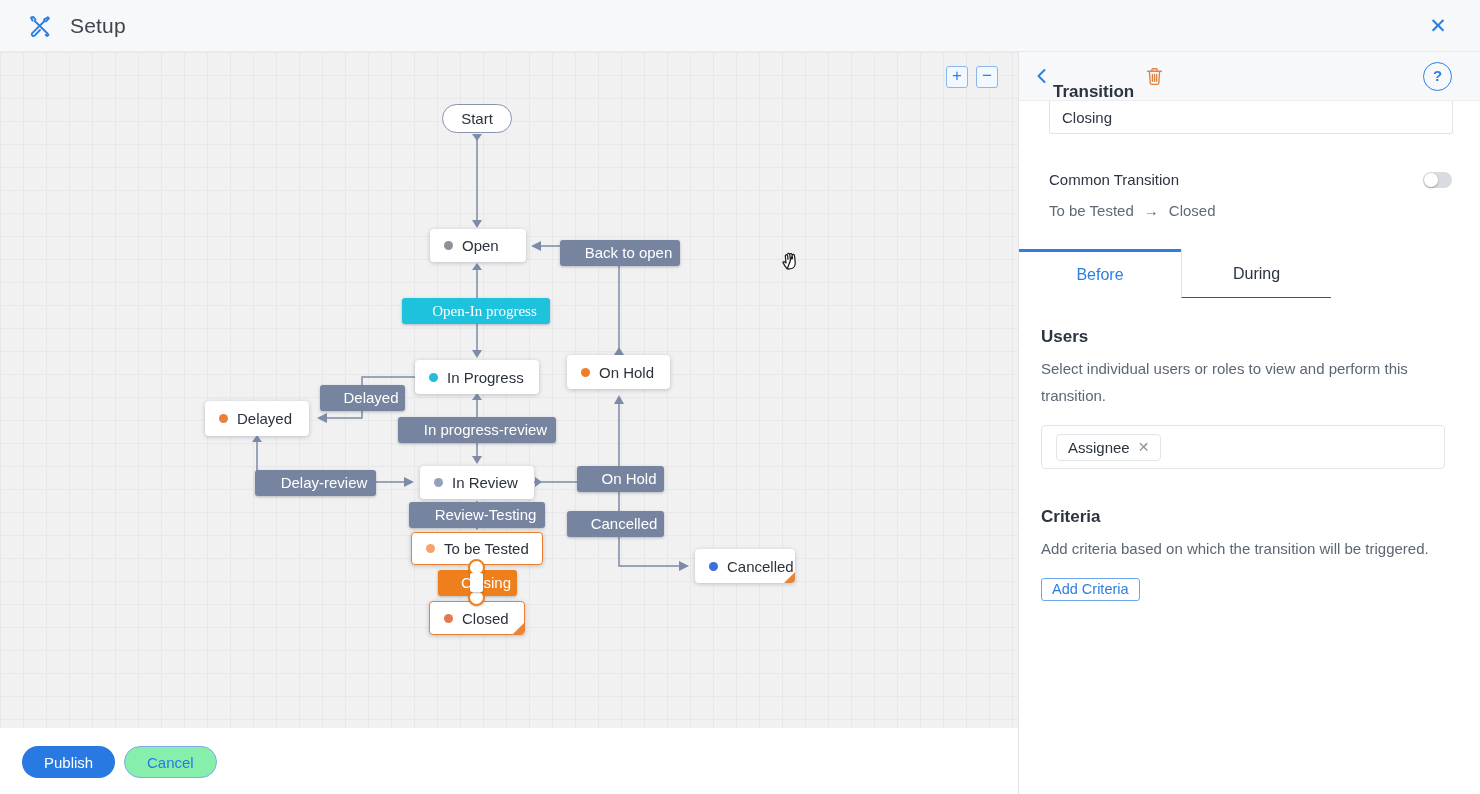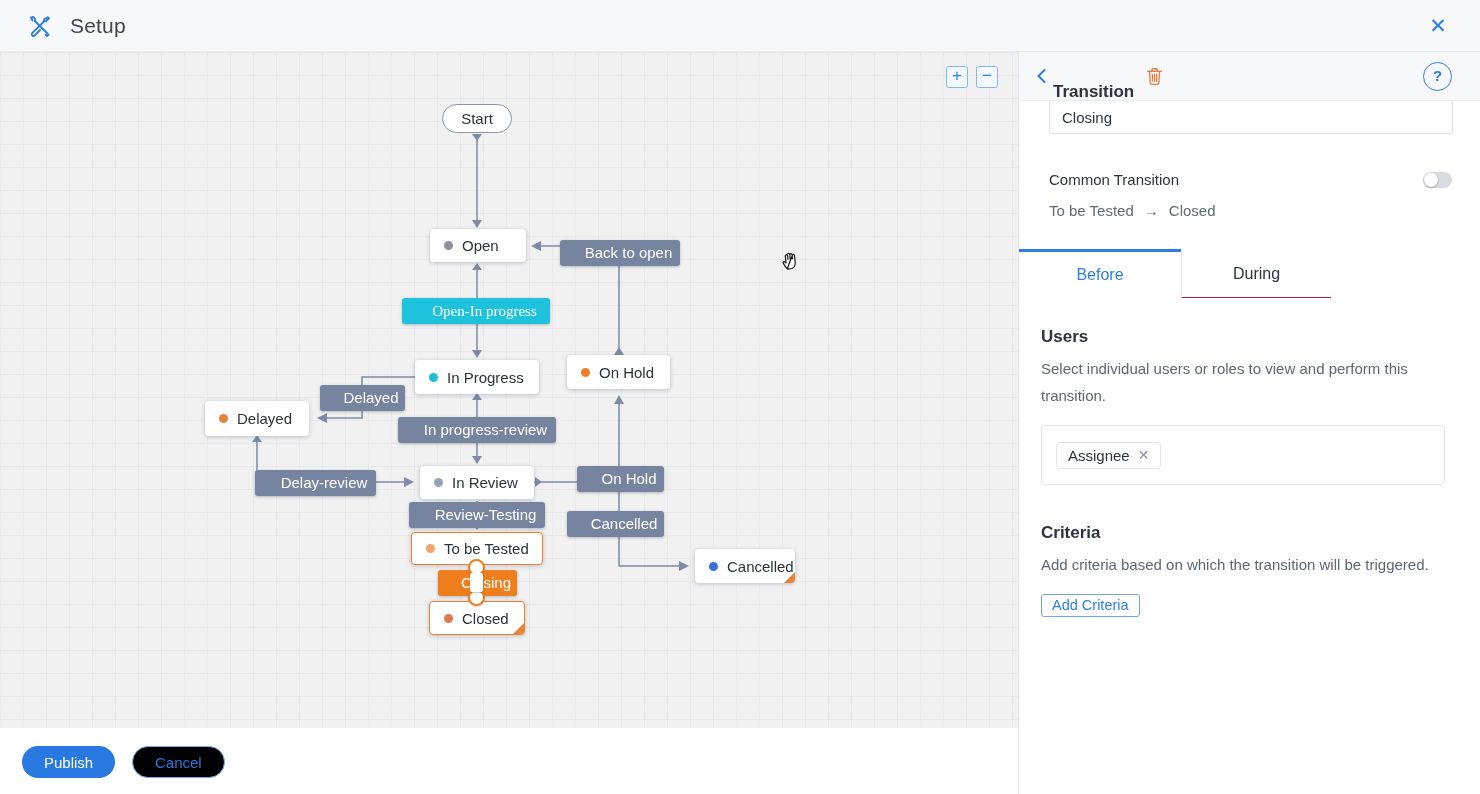--- a/index.html
+++ b/index.html
@@ -75,22 +75,22 @@
   .handle-rect { position:absolute; z-index:4; left:470px; top:521px; width:13px; height:19px;
                  background:#fff; border-radius:2px; box-shadow:0 1px 2px rgba(0,0,0,.25); }
 
   .hand-cursor { position:absolute; left:778px; top:196px; z-index:5; transform:rotate(-6deg); }
 
   
   .footer { position:absolute; left:0; top:676px; width:1018px; height:66px; background:#fff; }
   .btn-publish { position:absolute; left:22px; top:18px; height:32px; padding:0 22px; border:none;
                  border-radius:16px; background:#2879e1; color:#fff; font-size:15px;
                  font-family:"Liberation Sans",sans-serif; cursor:pointer; }
-  .btn-cancel  { position:absolute; left:132px; top:18px; height:32px; padding:0 22px;
-                 border:1px solid #7fabe9; border-radius:16px; background:#000000; color:#2879e1;
+  .btn-cancel  { position:absolute; left:124px; top:18px; height:32px; padding:0 22px;
+                 border:1px solid #7fabe9; border-radius:16px; background:#86efac; color:#2879e1;
                  font-size:15px; font-family:"Liberation Sans",sans-serif; cursor:pointer; }
 
   
   .panel { position:absolute; left:1018px; top:0; width:462px; height:742px; background:#fff;
            border-left:1px solid #e3e5e8; }
   .panel-header { height:49px; background:#f7f8fa; border-bottom:1px solid #eceef0;
                   display:flex; align-items:center; padding:0 28px 0 16px; }
   .back-chevron { width:14px; height:16px; margin-right:4px; cursor:pointer; }
   .panel-title { font-size:17px; font-weight:600; color:#2b3440; margin-right:12px;margin-top:32px; }
   .trash-icon { width:17px; height:19px; cursor:pointer; }
@@ -114,21 +114,21 @@
   .tab { flex:1; display:flex; align-items:center; justify-content:center; font-size:16px; color:#2b3440;
          border-top:1px solid transparent; border-bottom:1px solid #be185d; cursor:pointer; background:#fff; }
   .tab + .tab { border-left:1px solid #e2e5e8; }
   .tab-active { color:#2e7ee2; border-top:3px solid #2e7ee2; border-bottom:none; flex:0 0 162px; }
   .tab-during { flex:0 0 150px; } .tab-after { flex:1; }
 
   .section { padding:0 28px 0 22px; }
   .section-heading { font-size:17px; font-weight:600; color:#2b3440; }
   .section-desc { font-size:15px; color:#5c6774; line-height:27px; margin-top:8px; max-width:400px; }
   .users-heading { margin-top:29px; }
-  .users-box { margin-top:16px; width:404px; height:60px; border:1px solid #e2e5e8; border-radius:4px;
+  .users-box { margin-top:16px; width:404px; height:44px; border:1px solid #e2e5e8; border-radius:4px;
                display:flex; align-items:center; padding:0 7px; }
   .chip { display:inline-flex; align-items:center; gap:8px; margin-left:7px; padding:4px 11px;
           border:1px solid #e2e5e8; border-radius:4px; font-size:15px; color:#2b3440; background:#fff; }
   .chip-x { color:#8a939e; font-size:14px; cursor:pointer; }
   .criteria-heading { margin-top:38px; }
   .add-criteria { margin-top:16px; display:inline-block; padding:2px 10px 3px; border:1px solid #6ea6ea;
                   border-radius:3px; color:#2e7ee2; font-size:14.5px; background:#fff; cursor:pointer;
                   font-family:"Liberation Sans",sans-serif; }
 </style>
 </head>

